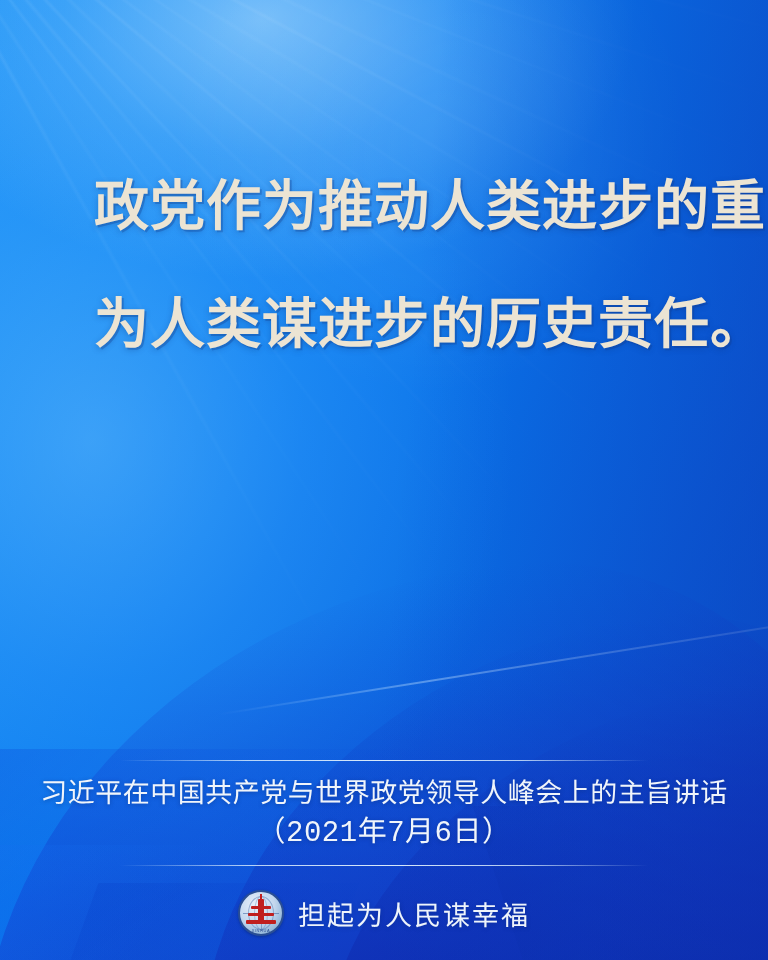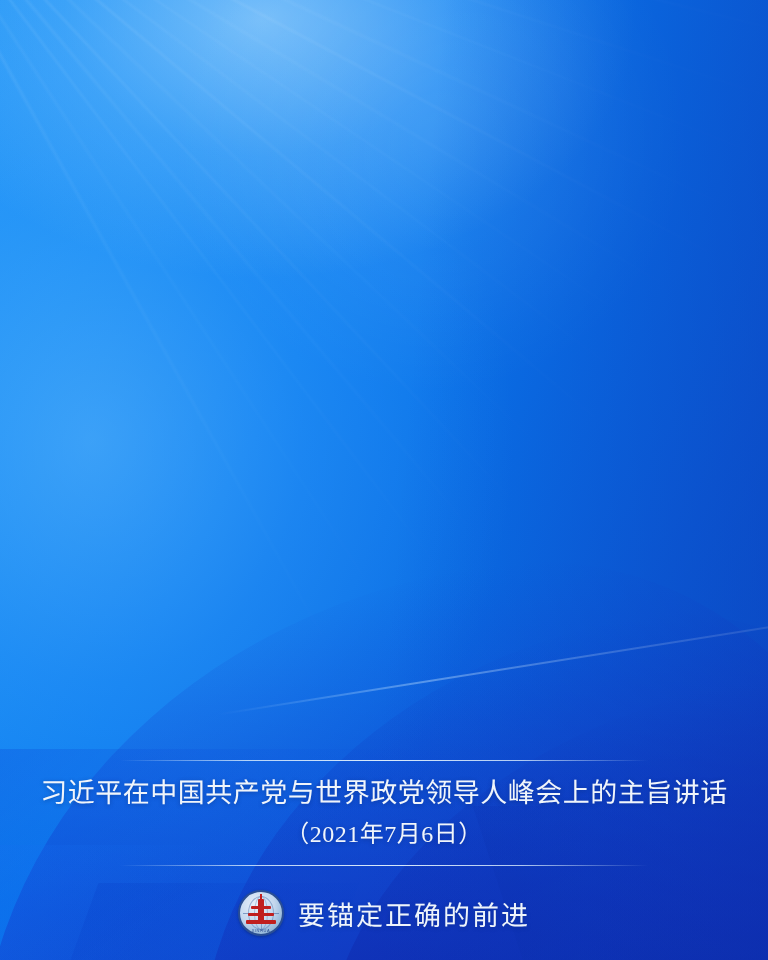--- a/index.html
+++ b/index.html
@@ -128,21 +128,21 @@
   }
   .divider-top{top:760px;}
   .divider-bottom{top:865px;}
 
   .attrib{
     position:absolute;z-index:5;left:0;right:0;top:775px;
     text-align:center;color:#f0f5fb;
     text-shadow:0 1px 4px rgba(8,40,110,.45);
   }
   .attrib-line1{font-size:27px;letter-spacing:.5px;line-height:36px;}
-  .attrib-line2{font-size:24px;letter-spacing:.5px;line-height:36px;margin-top:5px;}
+  .attrib-line2{font-size:29px;letter-spacing:.5px;line-height:36px;margin-top:5px;font-family:Liberation Mono, monospace;}
 
   .brand{
     position:absolute;z-index:5;left:0;right:0;top:890px;
     display:flex;align-items:center;justify-content:center;gap:14px;
   }
   .brand-logo{
     position:relative;width:46px;height:46px;border-radius:50%;
     background:radial-gradient(circle at 38% 32%,#e9f1fb 0%,#c3d7ee 48%,#8fb4d8 78%,#6f98c4 100%);
     border:2px solid #2a4e93;
     overflow:hidden;
@@ -214,20 +214,22 @@
   <div class="wave wave-edge"></div>
 
   <div class="facet facet-1"></div>
   <div class="facet facet-2"></div>
   <div class="facet facet-3"></div>
   <div class="facet facet-4"></div>
 
   <div class="bg bg-right-deep"></div>
 
   <div class="quote">
+    <div class="quote-line">政党作为推动人类进步的重</div>
+    <div class="quote-line">为人类谋进步的历史责任。</div>
   </div>
 
   <div class="divider divider-top"></div>
   <div class="divider divider-bottom"></div>
 
   <div class="attrib">
     <div class="attrib-line1">习近平在中国共产党与世界政党领导人峰会上的主旨讲话</div>
     <div class="attrib-line2">（2021年7月6日）</div>
   </div>
 
@@ -236,16 +238,16 @@
       <div class="globe-e1"></div>
       <div class="globe-e2"></div>
       <div class="globe-h"></div>
       <div class="globe-v"></div>
       <div class="tower"></div>
       <div class="tower-arm1"></div>
       <div class="tower-arm2"></div>
       <div class="tower-base"></div>
       <div class="ring-txt">XINHUA</div>
     </div>
-    <div class="brand-name">要锚定正确的前进</div>
+    <div class="brand-name">担起为人民谋幸福</div>
   </div>
 
 </div>
 
 </body></html>

